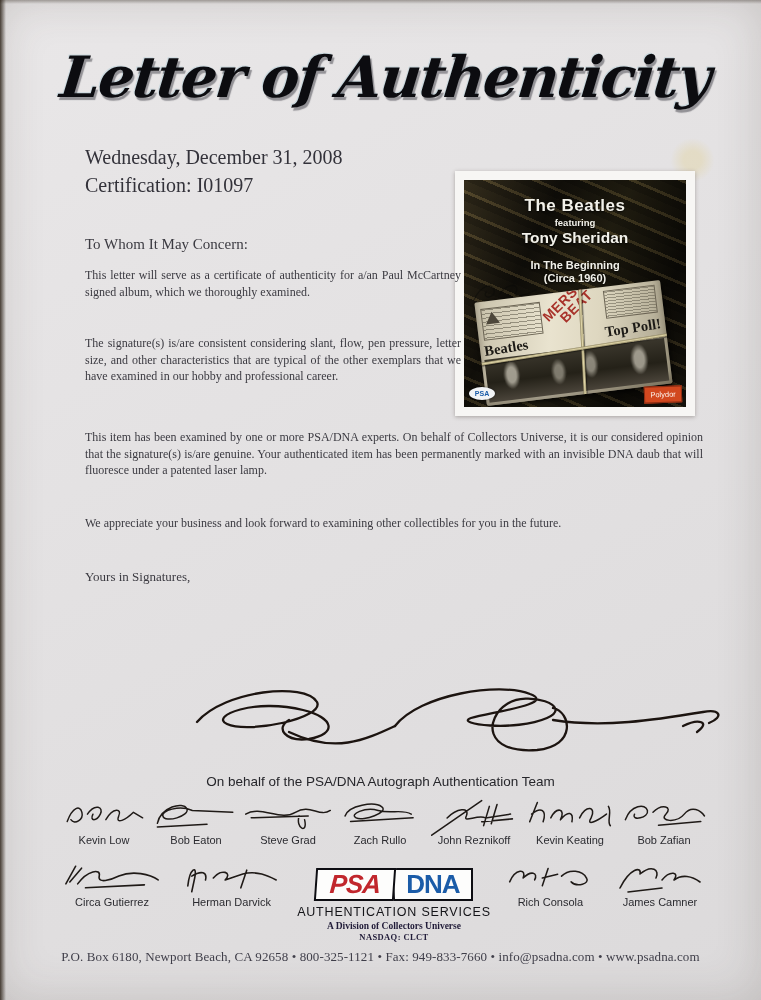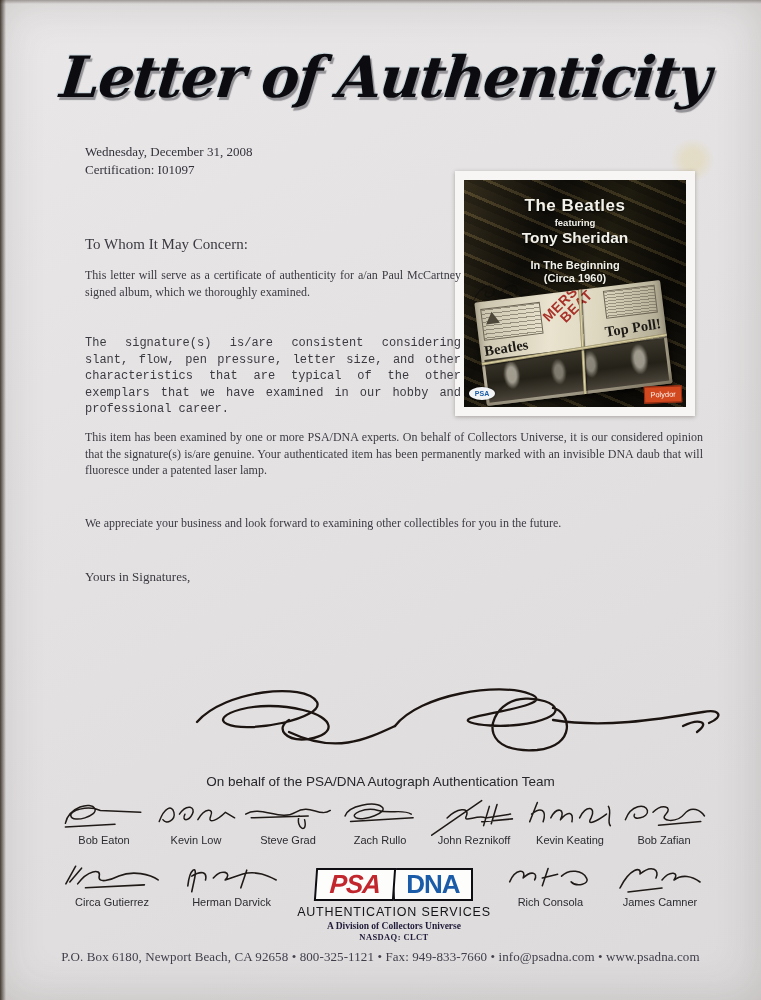--- a/index.html
+++ b/index.html
@@ -33,21 +33,21 @@
     font-style:italic;font-weight:bold;
     font-size:57px;letter-spacing:-2px;color:#0c0c10;
     transform:skewX(-6deg);
     text-shadow:2px 3px 1px rgba(20,20,30,0.40), -1px -1px 0 rgba(120,180,200,0.25);
     white-space:nowrap;
   }
 
   
   .dateblock{
     position:absolute;left:85px;top:143px;
-    font-size:13px;line-height:1.42;color:#33323a;
+    font-size:20px;line-height:1.42;color:#33323a;
   }
 
   
   .p{
     position:absolute;left:85px;color:#3b3a41;font-size:12px;line-height:1.38;
     text-align:justify;
   }
   .p.narrow{width:376px;}
   .p.wide{width:618px;}
   .salutation{position:absolute;left:85px;top:236px;font-size:15px;color:#3b3a41;}
@@ -246,49 +246,49 @@
         <div class="np-string-h"></div>
       </div>
 
       <div class="psa-sticker">PSA</div>
       <div class="polydor">Polydor</div>
     </div>
   </div>
 
   <div class="salutation">To Whom It May Concern:</div>
   <div class="p narrow" style="top:267px;">This letter will serve as a certificate of authenticity for a/an Paul McCartney signed album, which we thoroughly examined.</div>
-  <div class="p narrow" style="top:335px;font-family:Liberation Mono, monospace;">The signature(s) is/are consistent considering slant, flow, pen pressure, letter size, and other characteristics that are typical of the other exemplars that we have examined in our hobby and professional career.</div>
+  <div class="p narrow" style="top:335px;">The signature(s) is/are consistent considering slant, flow, pen pressure, letter size, and other characteristics that are typical of the other exemplars that we have examined in our hobby and professional career.</div>
   <div class="p wide" style="top:429px;">This item has been examined by one or more PSA/DNA experts. On behalf of Collectors Universe, it is our considered opinion that the signature(s) is/are genuine. Your authenticated item has been permanently marked with an invisible DNA daub that will fluoresce under a patented laser lamp.</div>
   <div class="p wide" style="top:515px;">We appreciate your business and look forward to examining other collectibles for you in the future.</div>
   <div class="closing">Yours in Signatures,</div>
 
   <svg class="main-sig" width="550" height="118" viewBox="0 0 550 118">
     <g stroke="#1c1410" stroke-width="2.3" fill="none" stroke-linecap="round" stroke-linejoin="round">
       <path d="M14,60 C42,28 122,20 134,40 C142,56 66,72 44,62 C26,54 72,36 120,48 C152,56 154,72 126,77 C102,80 92,66 106,58"></path>
       <path d="M106,70 C152,92 182,78 212,64"></path>
       <path d="M212,64 C237,32 317,20 347,32 C374,42 308,50 288,56 C270,62 332,70 364,56 C392,44 344,28 324,42 C302,56 300,92 354,88 C394,84 388,50 370,46"></path>
       <path d="M370,58 C420,66 472,58 520,50 C536,47 542,54 526,61"></path>
       <path d="M500,64 C516,56 528,60 514,70"></path>
     </g>
   </svg>
 
   <div class="team-line">On behalf of the PSA/DNA Autograph Authentication Team</div>
 
   <div class="sig-row1">
     <div class="sig-cell">
       <svg width="92" height="40" viewBox="0 0 100 40">
+        <path class="sig-stroke" d="M10,26 C16,10 24,8 26,16 C28,24 18,30 14,24 M32,18 C40,6 50,10 46,18 C42,26 34,26 38,18 M52,24 C60,10 70,12 66,20 C62,30 74,24 82,16 L92,22"></path>
+      </svg>
+      <div class="sig-name">Kevin Low</div>
+    </div>
+    <div class="sig-cell">
+      <svg width="92" height="40" viewBox="0 0 100 40">
         <path class="sig-stroke" d="M8,28 C12,10 36,4 40,12 C44,20 16,28 14,20 C12,14 32,8 46,14 L90,16 M8,32 L62,29"></path>
       </svg>
       <div class="sig-name">Bob Eaton</div>
-    </div>
-    <div class="sig-cell">
-      <svg width="92" height="40" viewBox="0 0 100 40">
-        <path class="sig-stroke" d="M10,26 C16,10 24,8 26,16 C28,24 18,30 14,24 M32,18 C40,6 50,10 46,18 C42,26 34,26 38,18 M52,24 C60,10 70,12 66,20 C62,30 74,24 82,16 L92,22"></path>
-      </svg>
-      <div class="sig-name">Kevin Low</div>
     </div>
     <div class="sig-cell">
       <svg width="92" height="40" viewBox="0 0 100 40">
         <path class="sig-stroke" d="M4,18 C20,8 42,26 58,16 C74,6 84,22 96,14 M10,22 L72,20 M62,20 C58,34 72,40 68,24"></path>
       </svg>
       <div class="sig-name">Steve Grad</div>
     </div>
     <div class="sig-cell">
       <svg width="92" height="40" viewBox="0 0 100 40">
         <path class="sig-stroke" d="M12,20 C16,8 44,4 52,10 C60,16 32,26 24,22 C16,18 34,10 48,14 C62,18 74,12 84,18 M18,26 L86,22"></path>

